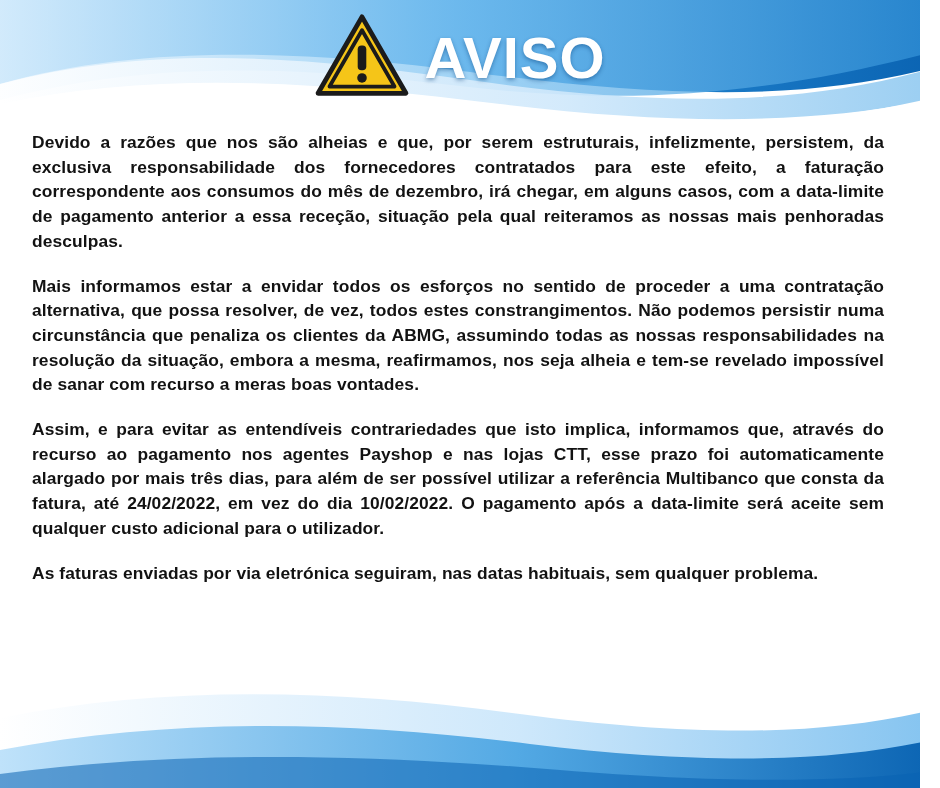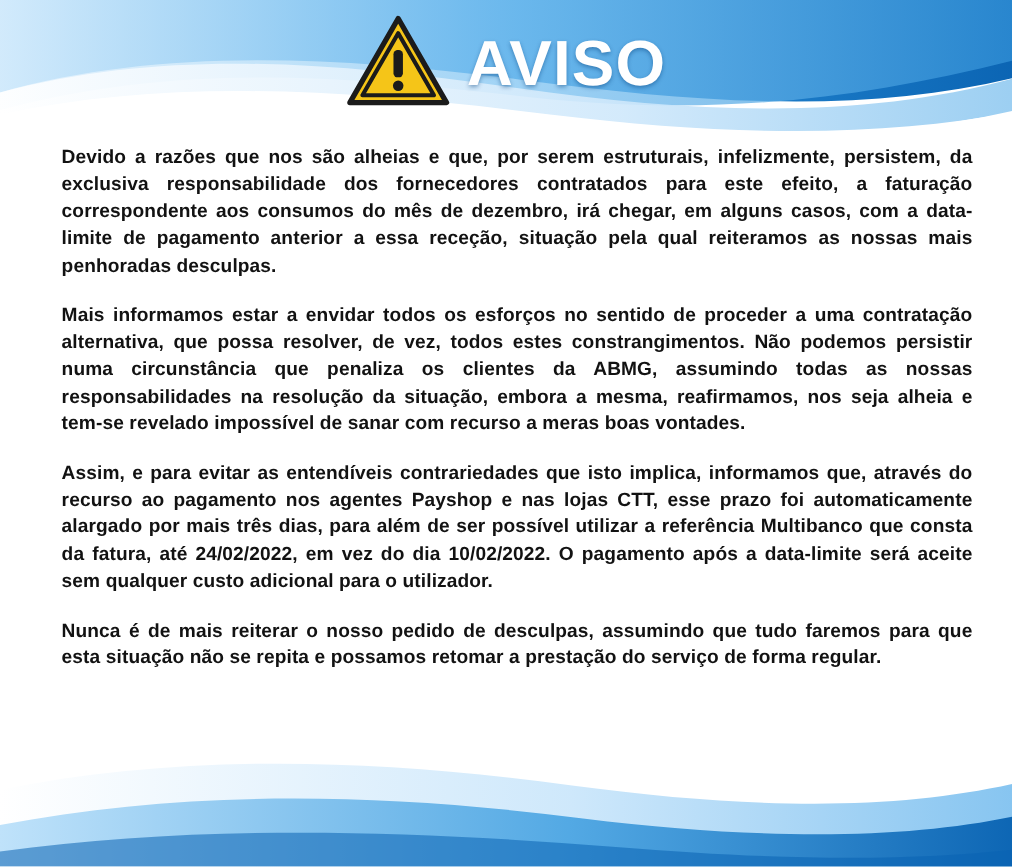--- a/index.html
+++ b/index.html
@@ -61,21 +61,21 @@
     font-weight: bold;
     letter-spacing: 1px;
     text-shadow: 0 2px 4px rgba(0,60,120,0.45);
     line-height: 1;
     margin-top: 4px;
   }
   
   .content {
     position: relative;
     z-index: 4;
-    padding: 18px 36px 0 56px;
+    padding: 18px 36px 0 32px;
     box-sizing: border-box;
   }
   .para {
     color: #121212;
     font-size: 17.4px;
     font-weight: bold;
     line-height: 1.42;
     text-align: justify;
     margin: 0 0 20px 0;
     letter-spacing: 0.1px;
@@ -142,16 +142,16 @@
       <rect x="45.5" y="34" width="9" height="26" rx="4" fill="#1b1b1b"></rect>
       <circle cx="50" cy="68" r="5" fill="#1b1b1b"></circle>
     </svg>
     <div class="header-title">AVISO</div>
   </div>
 
   <div class="content">
     <p class="para">Devido a razões que nos são alheias e que, por serem estruturais, infelizmente, persistem, da exclusiva responsabilidade dos fornecedores contratados para este efeito, a faturação correspondente aos consumos do mês de dezembro, irá chegar, em alguns casos, com a data-limite de pagamento anterior a essa receção, situação pela qual reiteramos as nossas mais penhoradas desculpas.</p>
     <p class="para">Mais informamos estar a envidar todos os esforços no sentido de proceder a uma contratação alternativa, que possa resolver, de vez, todos estes constrangimentos. Não podemos persistir numa circunstância que penaliza os clientes da ABMG, assumindo todas as nossas responsabilidades na resolução da situação, embora a mesma, reafirmamos, nos seja alheia e tem-se revelado impossível de sanar com recurso a meras boas vontades.</p>
     <p class="para">Assim, e para evitar as entendíveis contrariedades que isto implica, informamos que, através do recurso ao pagamento nos agentes Payshop e nas lojas CTT, esse prazo foi automaticamente alargado por mais três dias, para além de ser possível utilizar a referência Multibanco que consta da fatura, até 24/02/2022, em vez do dia 10/02/2022. O pagamento após a data-limite será aceite sem qualquer custo adicional para o utilizador.</p>
-    <p class="para">Nunca é de mais reiterar o nosso pedido de desculpas, assumindo que tudo faremos para que esta situação não se repita e possamos retomar a prestação do serviço de forma regular.</p>
+    <p class="para">As faturas enviadas por via eletrónica seguiram, nas datas habituais, sem qualquer problema.</p>
   </div>
 
 </div>
 
 </body></html>

